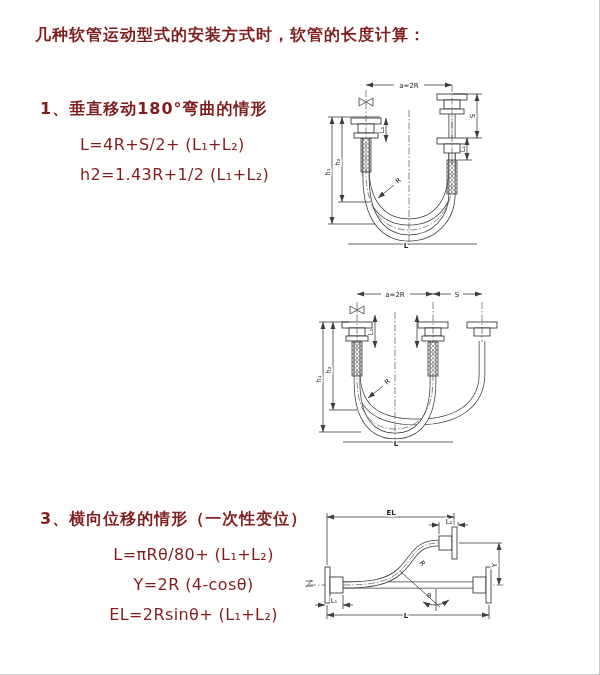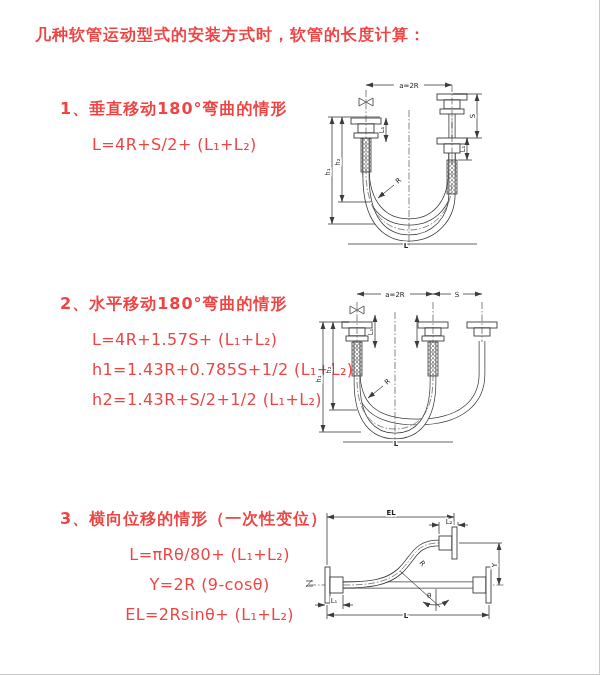--- a/index.html
+++ b/index.html
@@ -1,24 +1,24 @@
 <!DOCTYPE html>
 <html><head>
 <meta charset="utf-8">
 <style>
   html,body{margin:0;padding:0;background:#fff;}
   .page{
     position:relative;width:600px;height:675px;background:#fff;overflow:hidden;
-    font-family:"DejaVu Sans","Liberation Sans",sans-serif;color:#ef4444;
+    font-family:"DejaVu Sans","Liberation Sans",sans-serif;color:#7f1d1d;
     border-right:1px solid #c9c9c9;border-bottom:1px solid #c9c9c9;box-sizing:border-box;
   }
   .title{position:absolute;left:35px;top:25px;font-size:16px;font-weight:bold;letter-spacing:1px;white-space:nowrap;}
-  .section{position:absolute;left:60px;}
+  .section{position:absolute;left:40px;}
   .sec-heading{font-size:16px;font-weight:bold;letter-spacing:1px;white-space:nowrap;}
-  .formulas{margin:10px 0 0 32px;}
+  .formulas{margin:10px 0 0 40px;}
   .formula{font-size:16px;line-height:30px;letter-spacing:.4px;white-space:nowrap;font-weight:500;}
   #sec1{top:99px;}
   #sec2{top:294px;}
   #sec3{top:509px;text-align:center;}
   svg{position:absolute;overflow:visible;}
   #d1{left:320px;top:72px;}
   #d2{left:313px;top:282px;}
   #d3{left:303px;top:503px;}
   svg text{font-size:7px;fill:#222;font-family:"DejaVu Sans","Liberation Sans",sans-serif;}
   .lblbg{paint-order:stroke;stroke:#fff;stroke-width:3px;}
@@ -34,37 +34,30 @@
 <body>
 
 <div class="page">
 
   <div class="title">几种软管运动型式的安装方式时，软管的长度计算：</div>
 
   <div class="section" id="sec1">
     <div class="sec-heading">1、垂直移动180°弯曲的情形</div>
     <div class="formulas">
       <div class="formula">L=4R+S/2+ (L₁+L₂)</div>
+      <div class="formula">h2=1.43R+1/2 (L₁+L₂)</div>
     </div>
   </div>
 
-  <div class="section" id="sec2">
-    <div class="sec-heading">2、水平移动180°弯曲的情形</div>
-    <div class="formulas">
-      <div class="formula">L=4R+1.57S+ (L₁+L₂)</div>
-      <div class="formula">h1=1.43R+0.785S+1/2 (L₁+L₂)</div>
-      <div class="formula">h2=1.43R+S/2+1/2 (L₁+L₂)</div>
-    </div>
-  </div>
 
   <div class="section" id="sec3">
     <div class="sec-heading">3、横向位移的情形（一次性变位）</div>
     <div class="formulas">
       <div class="formula">L=πRθ/80+ (L₁+L₂)</div>
-      <div class="formula">Y=2R (9-cosθ)</div>
+      <div class="formula">Y=2R (4-cosθ)</div>
       <div class="formula">EL=2Rsinθ+ (L₁+L₂)</div>
     </div>
   </div>
 
   <svg id="d1" width="185" height="180" viewBox="0 0 185 180">
     <defs>
       <marker id="ar1" viewBox="0 0 10 10" refX="10" refY="5" markerWidth="9" markerHeight="9" orient="auto-start-reverse">
         <path d="M0,1.5 L10,5 L0,8.5 z" class="arrw"></path>
       </marker>
       <pattern id="braid1" width="4" height="4" patternUnits="userSpaceOnUse">

